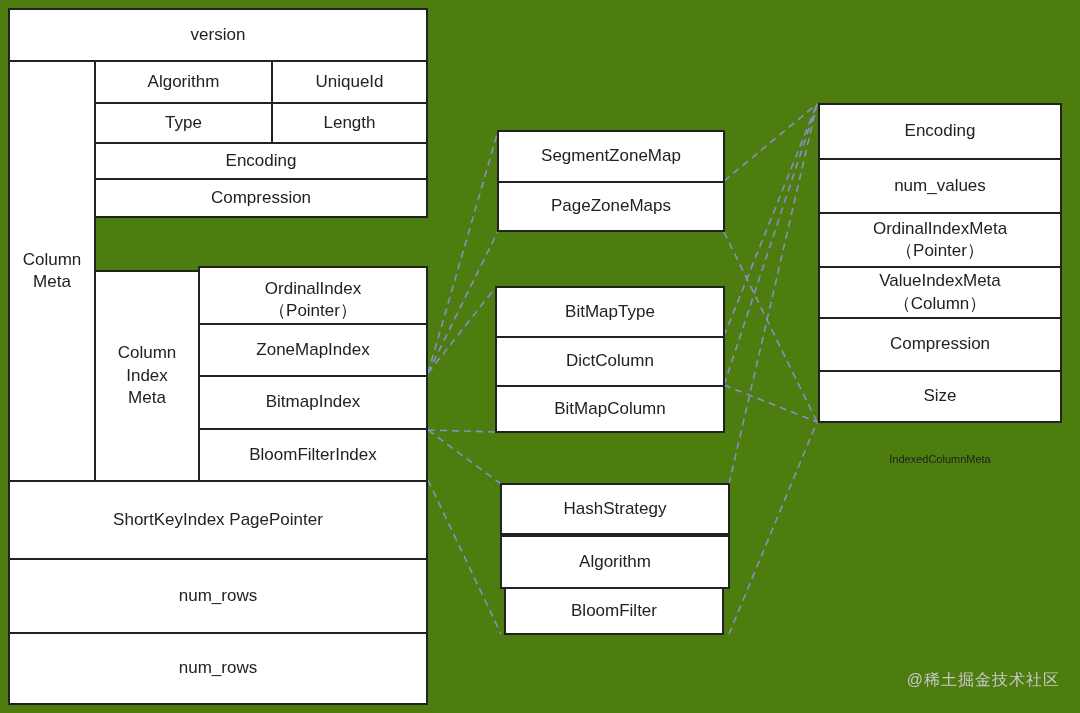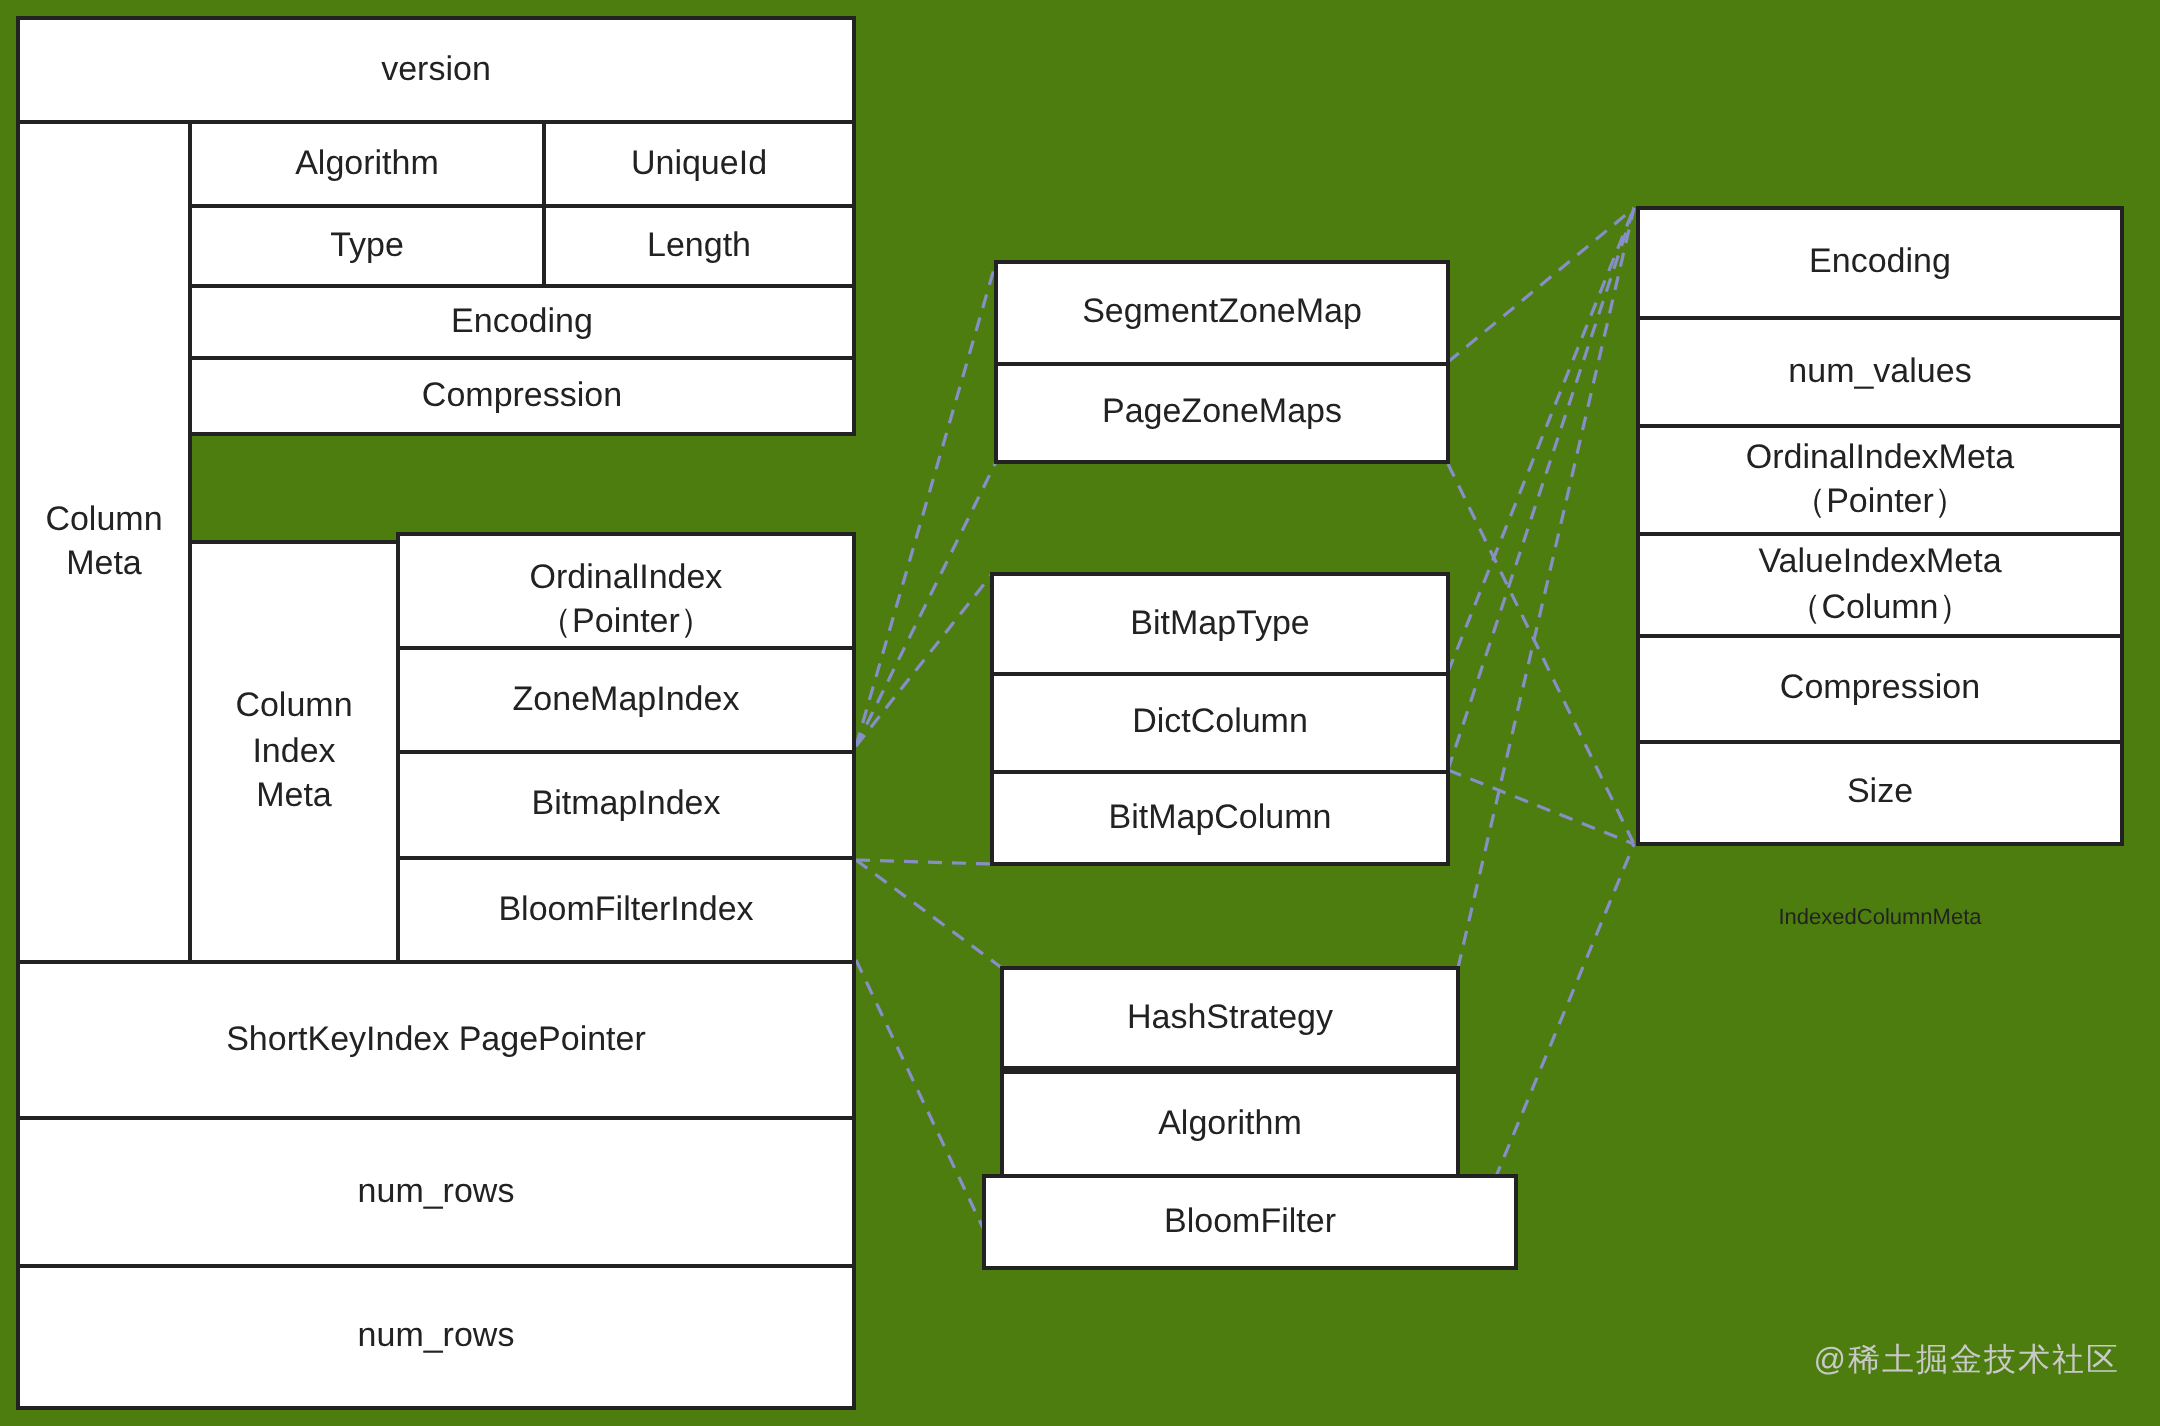--- a/index.html
+++ b/index.html
@@ -71,21 +71,21 @@
 
   <div class="cell" style="left:497px;top:130px;width:228px;height:53px">SegmentZoneMap</div>
   <div class="cell" style="left:497px;top:181px;width:228px;height:51px">PageZoneMaps</div>
 
   <div class="cell" style="left:495px;top:336px;width:230px;height:51px">DictColumn</div>
   <div class="cell" style="left:495px;top:286px;width:230px;height:52px">BitMapType</div>
   <div class="cell" style="left:495px;top:385px;width:230px;height:48px">BitMapColumn</div>
 
   <div class="cell thickbottom" style="left:500px;top:483px;width:230px;height:54px">HashStrategy</div>
   <div class="cell" style="left:500px;top:535px;width:230px;height:54px">Algorithm</div>
-  <div class="cell" style="left:491px;top:587px;width:268px;height:48px">BloomFilter</div>
+  <div class="cell" style="left:504px;top:587px;width:220px;height:48px">BloomFilter</div>
 
   <div class="cell" style="left:818px;top:103px;width:244px;height:57px">Encoding</div>
   <div class="cell" style="left:818px;top:158px;width:244px;height:56px">num_values</div>
   <div class="cell" style="left:818px;top:212px;width:244px;height:56px">OrdinalIndexMeta
 （Pointer）</div>
   <div class="cell" style="left:818px;top:266px;width:244px;height:53px">ValueIndexMeta
 （Column）</div>
   <div class="cell" style="left:818px;top:317px;width:244px;height:55px">Compression</div>
   <div class="cell" style="left:818px;top:370px;width:244px;height:53px">Size</div>
 

